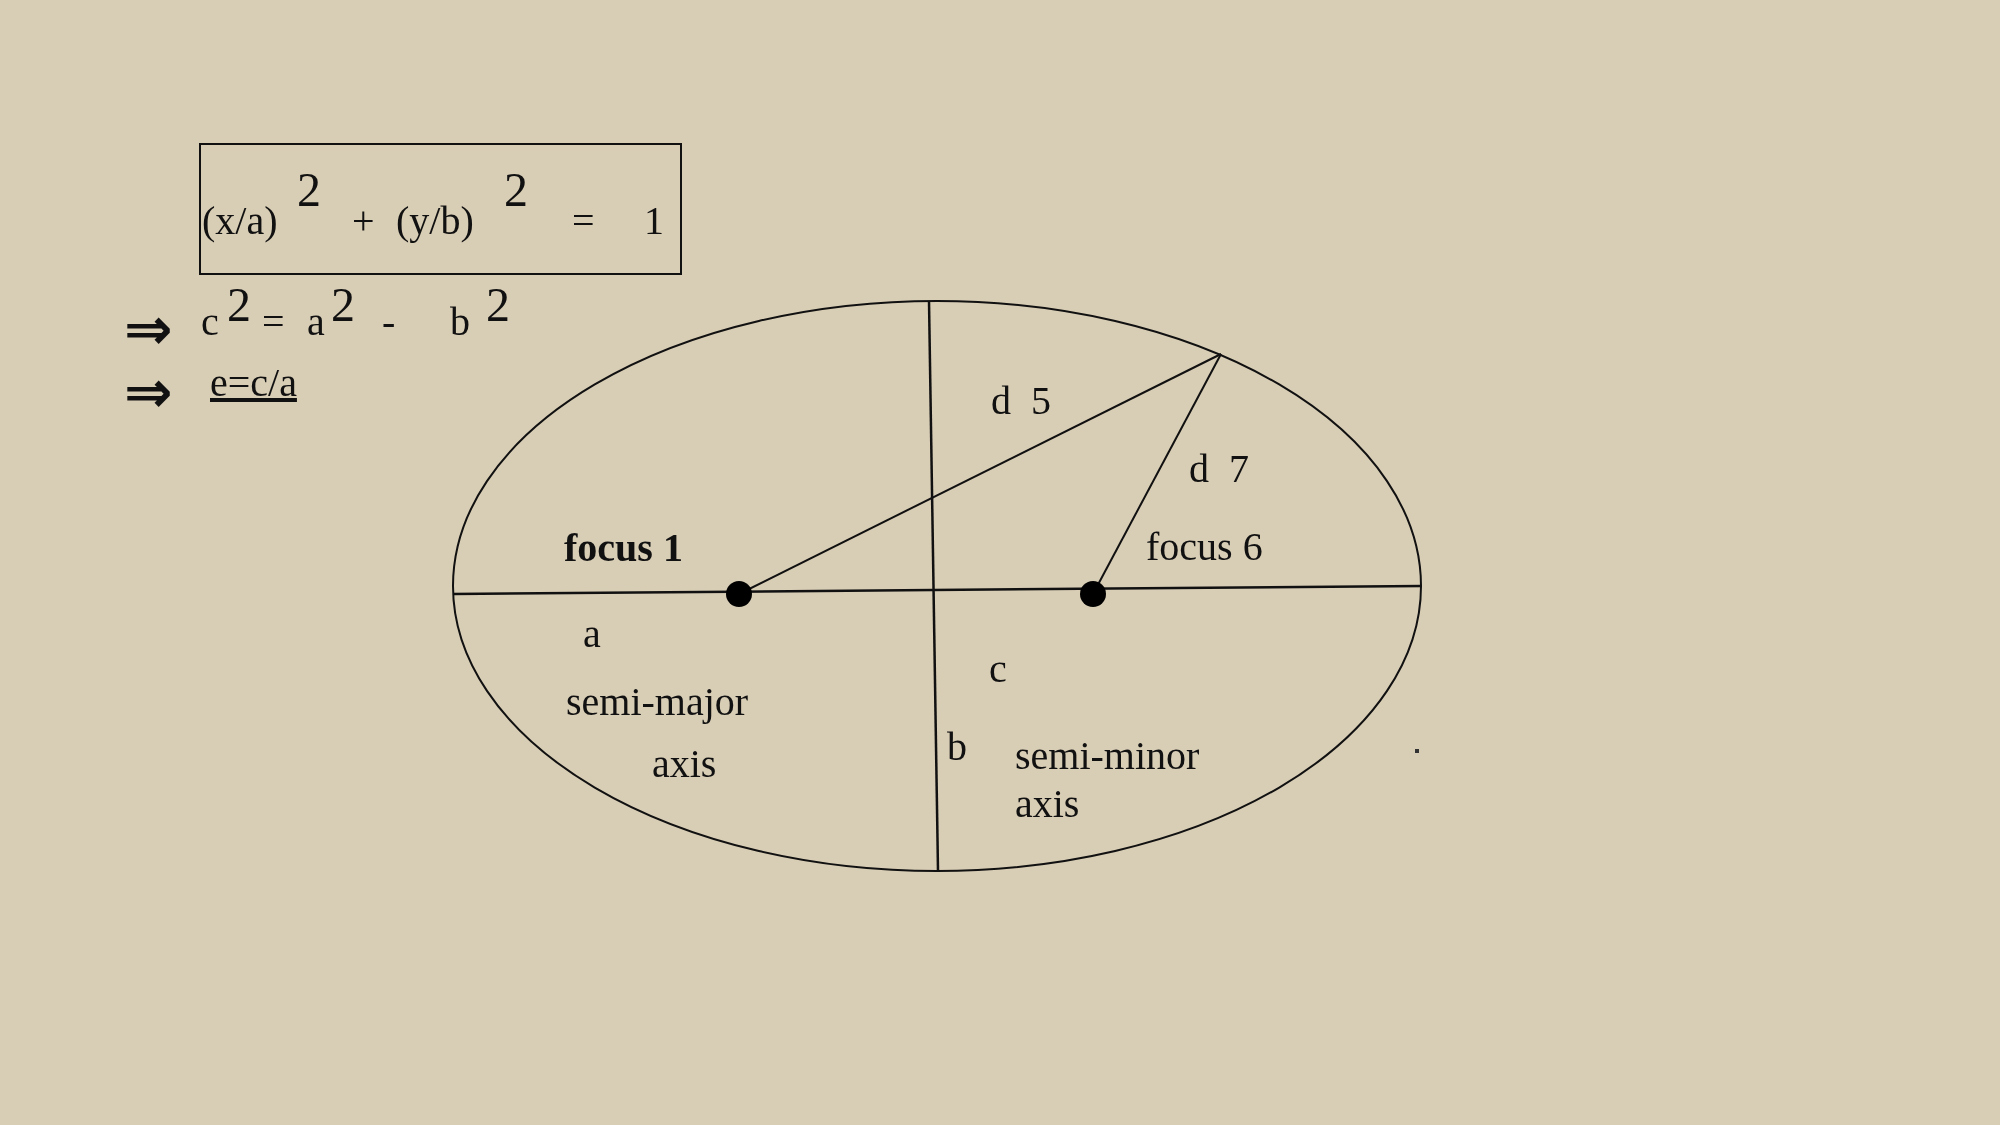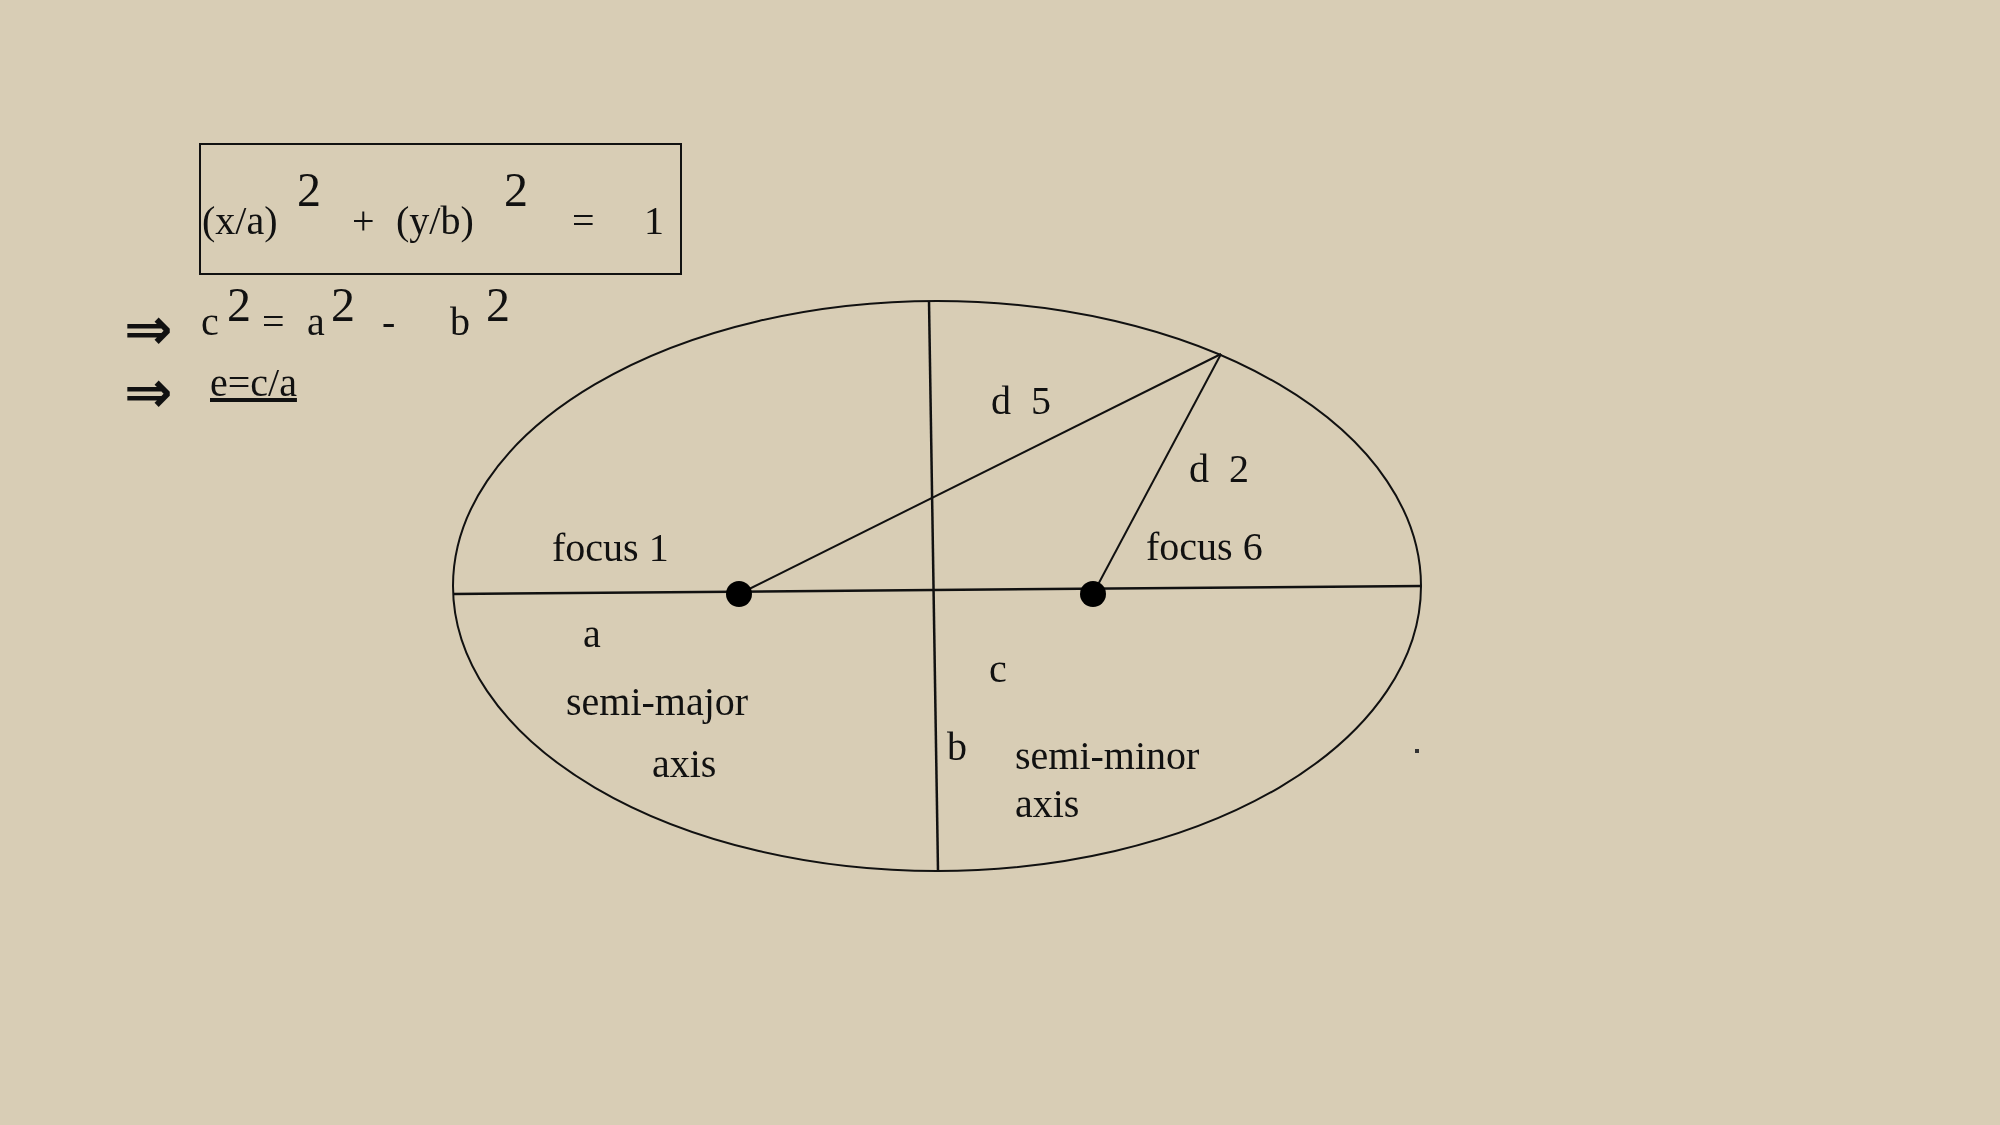--- a/index.html
+++ b/index.html
@@ -65,23 +65,23 @@
 <span class="lbl" style="left:262px; top:302px;">=</span>
 <span class="lbl" style="left:307px; top:302px;">a</span>
 <span class="lbl sup" style="left:331px; top:281px;">2</span>
 <span class="lbl" style="left:382px; top:302px;">-</span>
 <span class="lbl" style="left:450px; top:302px;">b</span>
 <span class="lbl sup" style="left:486px; top:281px;">2</span>
 
 <span class="arrow" style="left:124px; top:363px;">⇒</span>
 <span class="lbl" style="left:210px; top:363px;text-decoration:underline;">e=c/a</span>
 
-<span class="lbl" style="left:552px; top:528px;">focus 1</span>
+<span class="lbl" style="left:564px; top:528px;font-weight:bold;">focus 1</span>
 <span class="lbl" style="left:1146px; top:527px;">focus 6</span>
 <span class="lbl" style="left:991px; top:381px;">d  5</span>
-<span class="lbl" style="left:1189px; top:449px;">d  2</span>
+<span class="lbl" style="left:1189px; top:449px;">d  7</span>
 <span class="lbl" style="left:583px; top:614px;">a</span>
 <span class="lbl" style="left:566px; top:682px;">semi-major</span>
 <span class="lbl" style="left:652px; top:744px;">axis</span>
 <span class="lbl" style="left:989px; top:649px;">c</span>
 <span class="lbl" style="left:947px; top:727px;">b</span>
 <span class="lbl" style="left:1015px; top:736px;">semi-minor</span>
 <span class="lbl" style="left:1015px; top:784px;">axis</span>
 
 </body></html>

